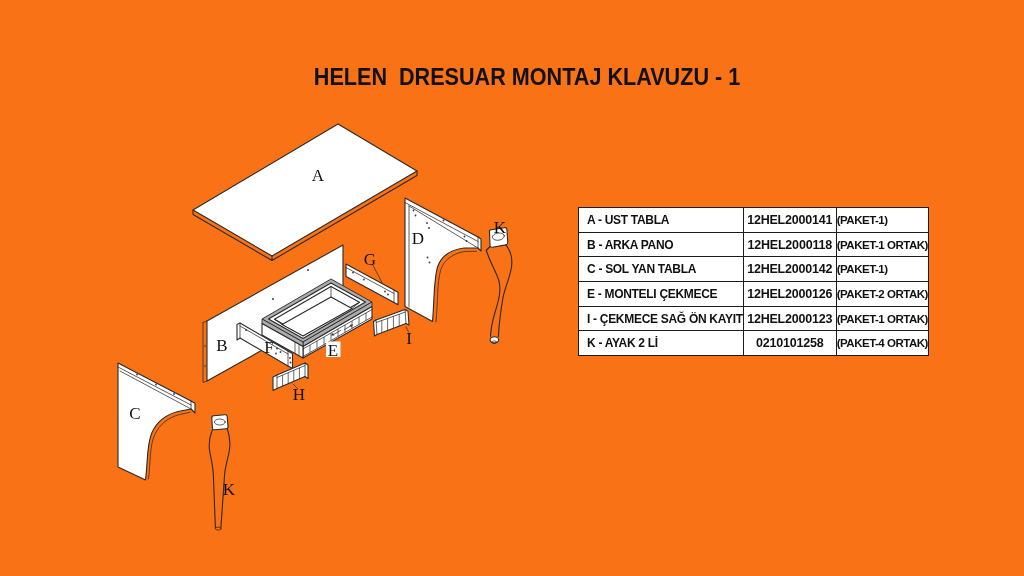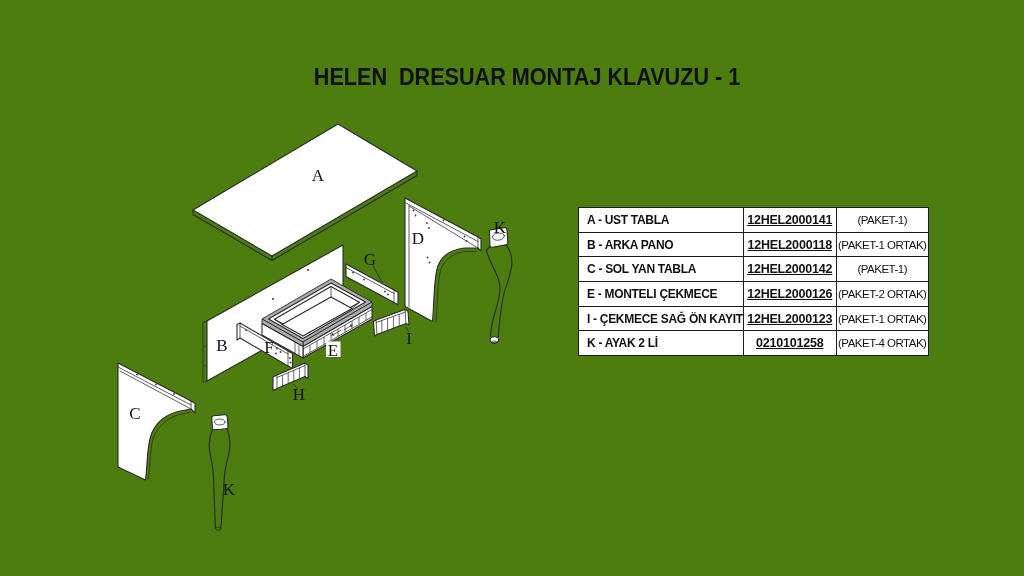--- a/index.html
+++ b/index.html
@@ -1,35 +1,35 @@
 <!DOCTYPE html>
 <html><head>
 <meta charset="utf-8">
 <style>
   html,body{margin:0;padding:0;background:#ffffff;}
-  .page{position:relative;width:1024px;height:576px;background:#4d7c0f;overflow:hidden;
+  .page{position:relative;width:1024px;height:576px;background:#f97316;overflow:hidden;
         font-family:"Liberation Sans",sans-serif;}
   .title{position:absolute;top:63px;left:527px;transform:translateX(-50%) scaleX(0.9);
          font-size:24px;font-weight:bold;color:#111;white-space:pre;letter-spacing:0;}
   .diagram{position:absolute;left:0;top:0;}
   .face{fill:#ffffff;stroke:#2a2a2a;stroke-width:1.1;stroke-linejoin:round;}
   .band{stroke:#2a2a2a;stroke-width:0.9;stroke-linejoin:round;}
   .ln{fill:none;stroke:#2a2a2a;stroke-width:1.1;stroke-linecap:round;stroke-linejoin:round;}
   .ln2{fill:none;stroke:#2a2a2a;stroke-width:0.75;stroke-linecap:round;}
   .slat{fill:none;stroke:#2a2a2a;stroke-width:0.7;}
   .dot{fill:#3a3a3a;stroke:none;}
   .labels text{font-family:"Liberation Serif",serif;font-size:17px;fill:#101010;
                text-anchor:middle;dominant-baseline:central;}
   .parts-table{position:absolute;left:578px;top:207px;border-collapse:collapse;
                table-layout:fixed;background:#fff;}
   .parts-table td{border:1.5px solid #1c1c1c;height:23.7px;padding:0;color:#111;
                   overflow:hidden;white-space:nowrap;margin-top:16px;}
   td.name{font-size:12px;font-weight:700;text-align:left;padding-left:8px;letter-spacing:-0.3px;}
-  td.code{font-size:12.5px;font-weight:700;text-align:center;letter-spacing:-0.2px;text-decoration:underline;}
-  td.paket{font-size:11.5px;font-weight:400;text-align:center;letter-spacing:-0.5px;}
+  td.code{font-size:12.5px;font-weight:700;text-align:center;letter-spacing:-0.2px;}
+  td.paket{font-size:11.5px;font-weight:700;text-align:left;letter-spacing:-0.5px;}
 </style>
 </head>
 <body>
 
 <div class="page">
 
   <div class="title">HELEN  DRESUAR MONTAJ KLAVUZU - 1</div>
 
   <svg class="diagram" width="1024" height="576" viewBox="0 0 1024 576">
 

